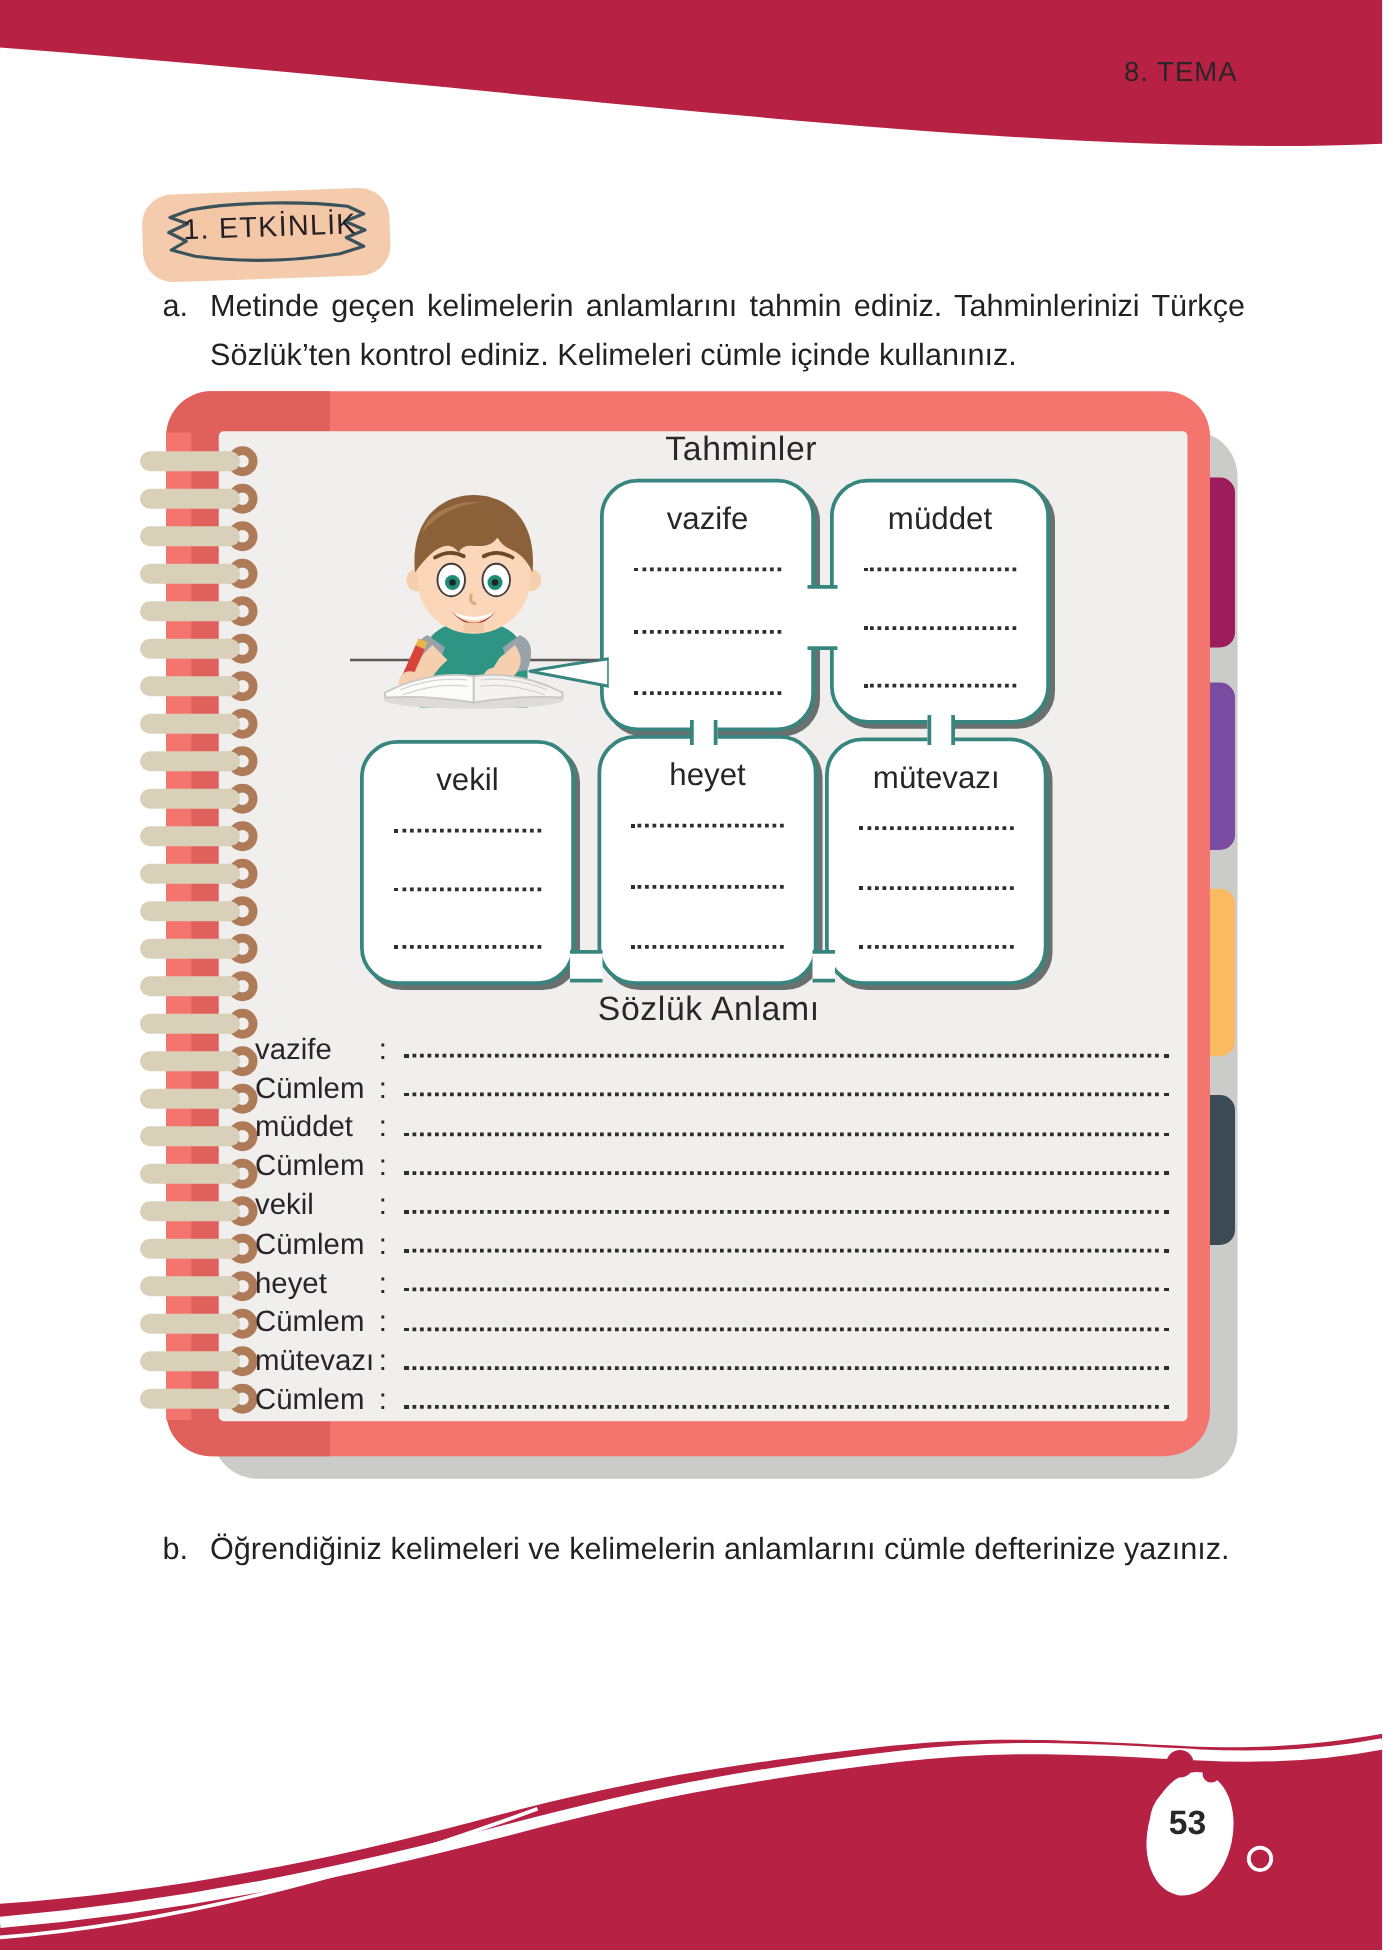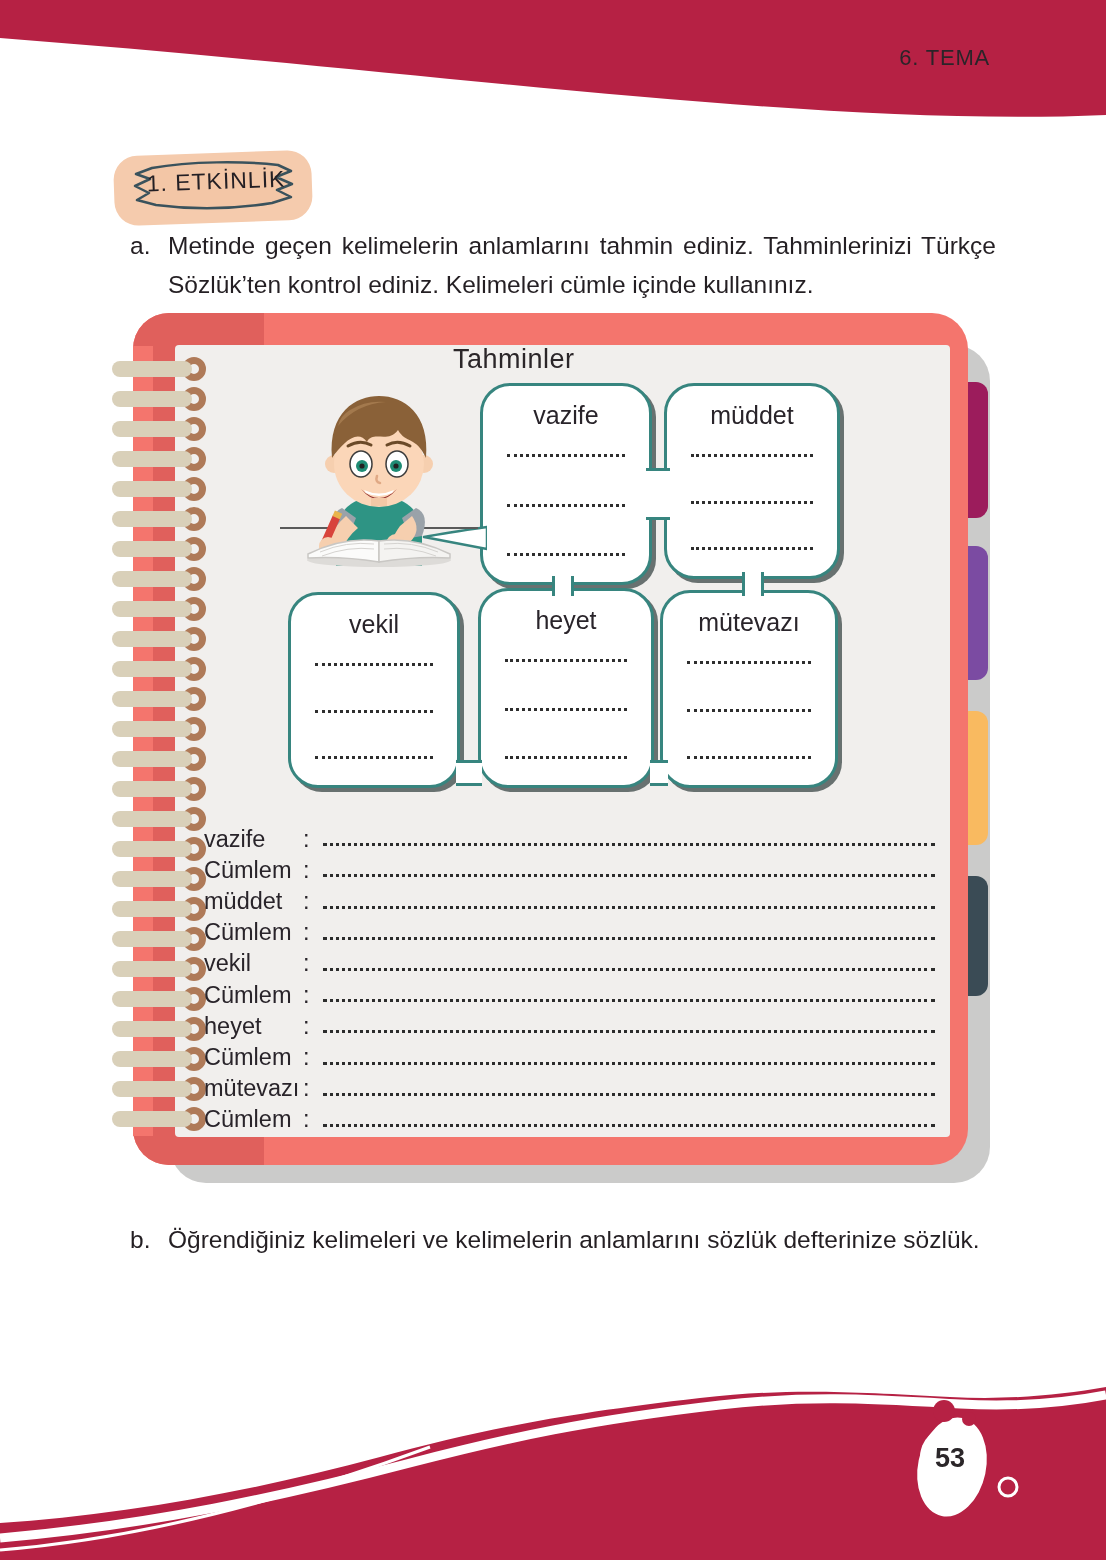--- a/index.html
+++ b/index.html
@@ -38,21 +38,21 @@
   .tab{left:950px;width:38px;border-radius:0 12px 12px 0;}
 
   
   .spiral{left:112px;top:358px;width:110px;height:780px;pointer-events:none;}
   .ring{position:absolute;left:0;width:110px;height:26px;}
   .ring-loop{position:absolute;left:70px;top:-1px;width:24px;height:24px;border:7px solid #af7a58;
              border-radius:50%;box-sizing:border-box;background:transparent;}
   .ring-bar{position:absolute;left:0;top:3px;width:80px;height:16px;background:#d9d0b9;border-radius:8px;}
 
   
-  .page-title{position:absolute;text-align:left;font-size:27px;color:#2b2629;letter-spacing:.5px;}
+  .page-title{position:absolute;text-align:center;font-size:27px;color:#2b2629;letter-spacing:.5px;}
   #title-predictions{left:453px;top:344px;width:280px;}
   #title-dictionary{left:427px;top:792px;width:280px;}
 
   
   .bubble{position:absolute;background:#ffffff;border:3px solid #37857f;border-radius:30px;
           box-shadow:4px 4px 0 rgba(30,45,45,.65);box-sizing:border-box;}
   .bubble-word{margin-top:15px;text-align:center;font-size:25px;color:#29242a;}
   .bubble-lines{position:absolute;left:24px;right:24px;top:68px;bottom:26px;display:flex;
                 flex-direction:column;justify-content:space-between;}
   .dotline{height:0;border-bottom:3px dotted #2e2e2e;}
@@ -75,21 +75,21 @@
 </style>
 </head>
 <body>
 
 <div class="sheet">
 
   <svg class="header-svg" viewBox="0 0 1106 140">
     <path d="M0,0 H1106 V115 C820,128 420,70 0,38 Z" fill="#b62144"></path>
   </svg>
   <div class="header-text">
-    <div>6. TEMA</div>
+    <div>8. TEMA</div>
   </div>
 
   <div class="ribbon-wrap">
     <svg viewBox="0 0 212 86">
       <rect x="4" y="9" width="198" height="70" rx="24" fill="#f5cbad" transform="rotate(-2 103 44)"></rect>
       <path d="M42,24 C80,17 135,17 168,21 L181,27 L166,33 L182,40 L167,46 L181,53 L162,59
                C125,65 84,66 46,61 L27,56 L39,49 L25,42 L40,35 L26,30 Z" fill="#f3c6a6" stroke="#3a525c" stroke-width="2.5" stroke-linejoin="round"></path>
     </svg>
     <div class="ribbon-label">1. ETKİNLİK</div>
   </div>
@@ -105,20 +105,21 @@
   <div class="abs tab" style="top: 546px; height: 134px; background-color: rgb(123, 75, 162);"></div>
   <div class="abs tab" style="top: 711px; height: 134px; background-color: rgb(249, 186, 96);"></div>
   <div class="abs tab" style="top: 876px; height: 120px; background-color: rgb(58, 75, 85);"></div>
 
   <div class="abs nb-cover"></div>
   <div class="abs nb-cover-dark"></div>
   <div class="abs nb-spine-light"></div>
   <div class="abs nb-page"></div>
 
   <div class="page-title" id="title-predictions">Tahminler</div>
+  <div class="page-title" id="title-dictionary">Sözlük Anlamı</div>
 
   <div class="bubble" style="left:480px;top:383px;width:172px;height:202px;">
     <div class="bubble-word">vazife</div>
     <div class="bubble-lines">
       <div class="dotline"></div>
       <div class="dotline"></div>
       <div class="dotline"></div>
     </div>
     <svg class="bubble-tail" viewBox="0 0 66 28">
       <path d="M66,3 Q24,9 3,13 L66,25 Z" fill="#ffffff" stroke="#37857f" stroke-width="2.5" stroke-linejoin="round"></path>
@@ -369,21 +370,21 @@
     </div>
     <div class="answer-row">
       <span class="answer-label">Cümlem</span>
         <span class="answer-colon">:</span>
         <span class="answer-line"></span>
     </div>
   </div>
 
   <div class="instruction" id="instr-b">
     <div class="marker">b.</div>
-    <div class="itext">Öğrendiğiniz kelimeleri ve kelimelerin anlamlarını sözlük defterinize sözlük.</div>
+    <div class="itext">Öğrendiğiniz kelimeleri ve kelimelerin anlamlarını cümle defterinize yazınız.</div>
   </div>
 
   <svg class="footer-svg" viewBox="0 0 1106 190">
     <path d="M0,190 L0,153 C120,145 250,122 380,87 C480,60 560,44 700,28 C790,18 850,22 950,27
              C1010,30 1060,25 1106,17 L1106,190 Z" fill="#b62144"></path>
     <path d="M0,168 C150,155 280,127 410,93 C510,67 590,50 720,35 C810,25 870,29 960,34
              C1020,37 1070,32 1106,25" fill="none" stroke="#ffffff" stroke-width="9"></path>
     <path d="M0,180 C150,168 300,125 430,77" fill="none" stroke="#ffffff" stroke-width="3"></path>
     <ellipse cx="952" cy="97" rx="34" ry="50" fill="#ffffff" transform="rotate(12 952 97)"></ellipse>
     <circle cx="944" cy="41" r="11" fill="#b62144"></circle>

